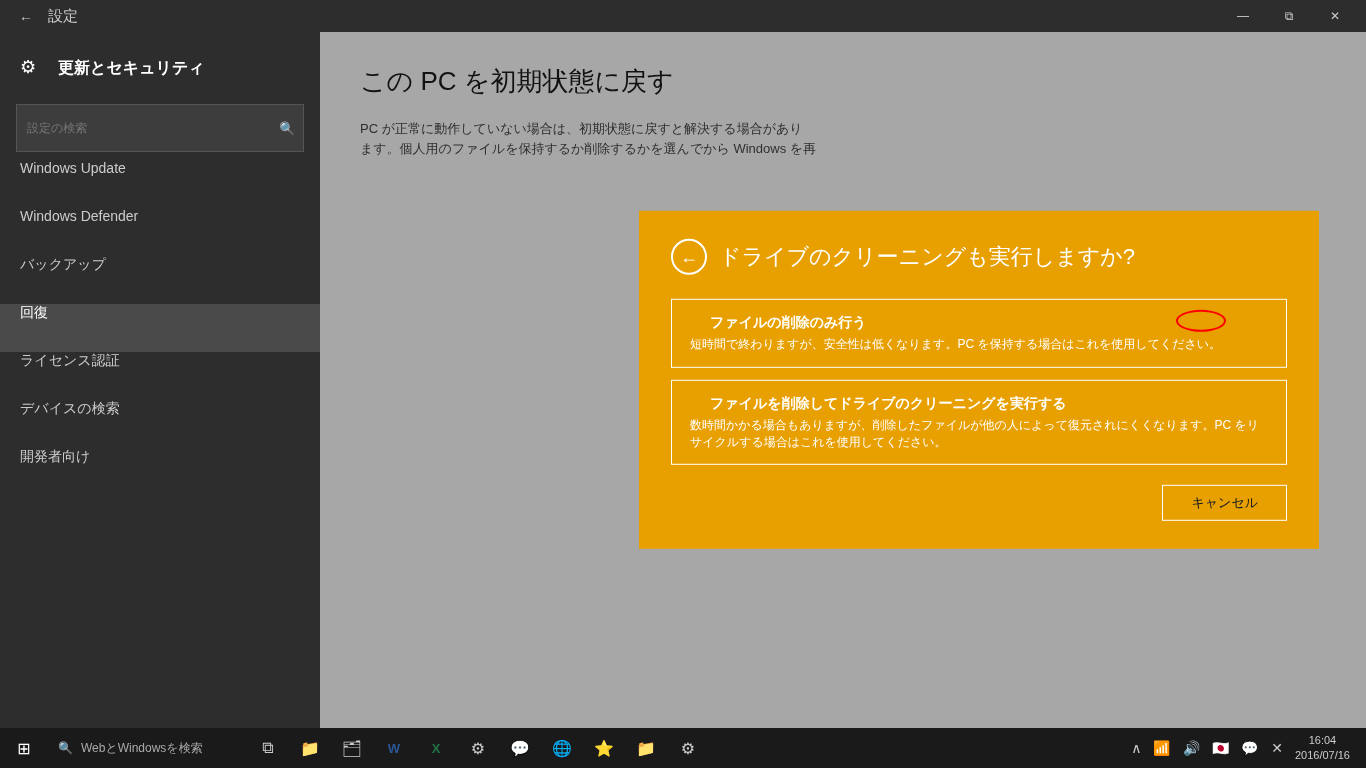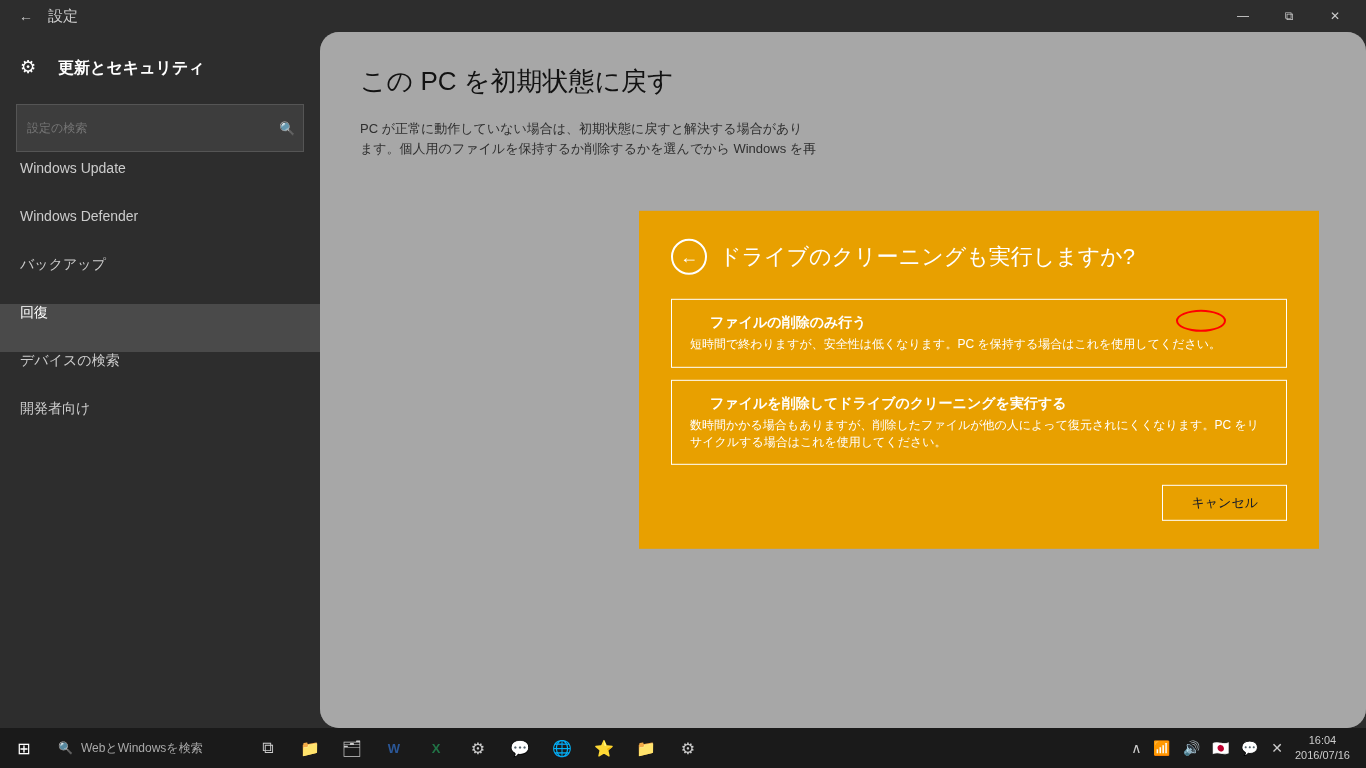--- a/index.html
+++ b/index.html
@@ -140,21 +140,20 @@
       color: #fff;
     }
 
     
     .main-content {
       flex: 1;
       background: #f0f0f0;
       padding: 32px 40px;
       position: relative;
       overflow: hidden;
-      border-radius: 19px;
     }
     .page-title {
       font-size: 26px;
       font-weight: 300;
       color: #1a1a1a;
       margin-bottom: 20px;
     }
     .page-description {
       font-size: 13px;
       color: #444;
@@ -359,20 +358,23 @@
         <span>Windows Update</span>
       </div>
       <div class="sidebar-item">
         <span>Windows Defender</span>
       </div>
       <div class="sidebar-item">
         <span>バックアップ</span>
       </div>
       <div class="sidebar-item active">
         <span>回復</span>
+      </div>
+      <div class="sidebar-item">
+        <span>ライセンス認証</span>
       </div>
       <div class="sidebar-item">
         <span>デバイスの検索</span>
       </div>
       <div class="sidebar-item">
         <span>開発者向け</span>
       </div>
     </nav>
   </div>
 

